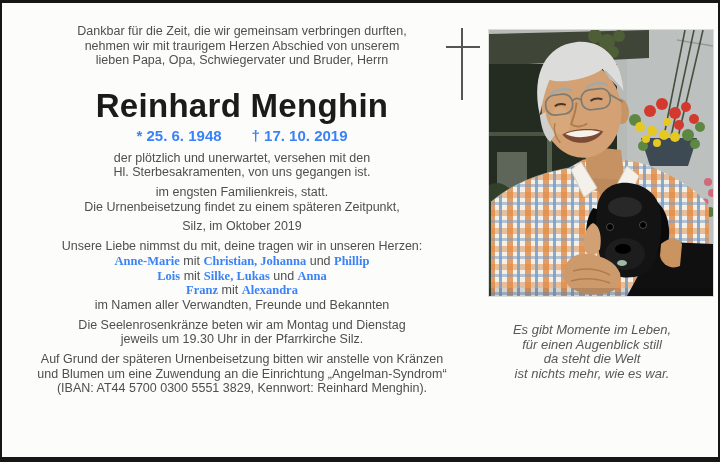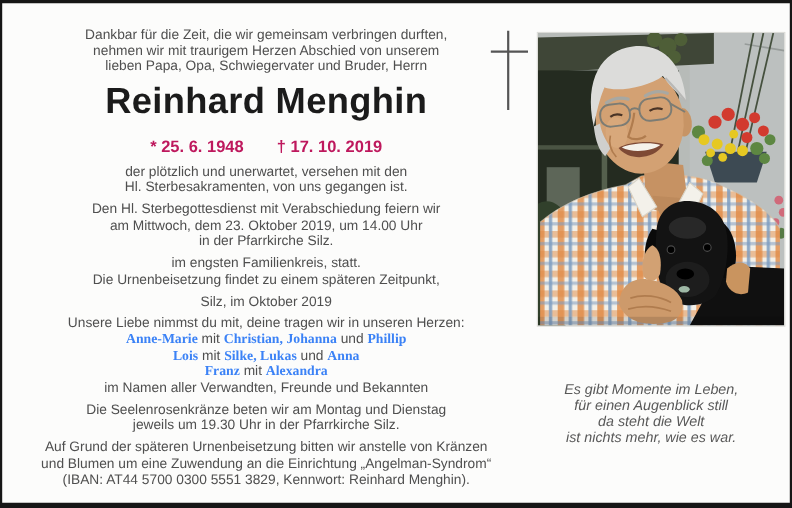--- a/index.html
+++ b/index.html
@@ -11,36 +11,36 @@
   }
   .notice-col {
     position:absolute; left:18px; top:21px; width:444px;
     text-align:center; font-size:12.5px; line-height:14.7px;
   }
   .para { margin:0 0 5px 0; }
   .ln { white-space:nowrap; }
   .deceased-name {
     font-family:"Liberation Sans", sans-serif; font-weight:bold;
     font-size:33px; line-height:36px; letter-spacing:0.3px;
-    color:#1b1b1b; margin:6px 0 0 0; white-space:nowrap;
+    color:#1b1b1b; margin:20px 0 0 0; white-space:nowrap;
   }
   .dates-row {
     display:flex; justify-content:center; gap:30px;
     font-weight:bold; font-size:15px; line-height:15.5px;
-    color:#be185d; margin:16px 0 7px 0;
+    color:#3b82f6; margin:4px 0 7px 0;
   }
   .b { font-weight:bold; color:#3b82f6;font-family:Liberation Serif, serif; }
   .cross-wrap { position:absolute; left:444px; top:23px; width:36px; height:76px; }
   .photo-wrap {
     position:absolute; left:487px; top:27px; width:224px; height:266px;
     outline:1px solid #dcdcd8; background:#b7bbb8;
   }
   .photo-wrap svg { display:block; }
   .poem {
-    position:absolute; left:466px; top:344px; width:248px;
+    position:absolute; left:466px; top:320px; width:248px;
     text-align:center; font-style:italic; font-size:13px; line-height:14.6px;
     color:#585858;
   }
   .poem .ln { white-space:nowrap; }
 </style>
 </head>
 <body>
 
 <div class="card">
 
@@ -57,25 +57,20 @@
     <div class="dates-row">
       <span>* 25. 6. 1948</span>
       <span>† 17. 10. 2019</span>
     </div>
 
     <div class="para">
       <div class="ln">der plötzlich und unerwartet, versehen mit den</div>
       <div class="ln">Hl. Sterbesakramenten, von uns gegangen ist.</div>
     </div>
 
-    <div class="para">
-      <div class="ln">Den Hl. Sterbegottesdienst mit Verabschiedung feiern wir</div>
-      <div class="ln">am Mittwoch, dem 23. Oktober 2019, um 14.00 Uhr</div>
-      <div class="ln">in der Pfarrkirche Silz.</div>
-    </div>
 
     <div class="para">
       <div class="ln">im engsten Familienkreis, statt.</div>
       <div class="ln">Die Urnenbeisetzung findet zu einem späteren Zeitpunkt,</div>
     </div>
 
     <div class="para">
       <div class="ln">Silz, im Oktober 2019</div>
     </div>
 

